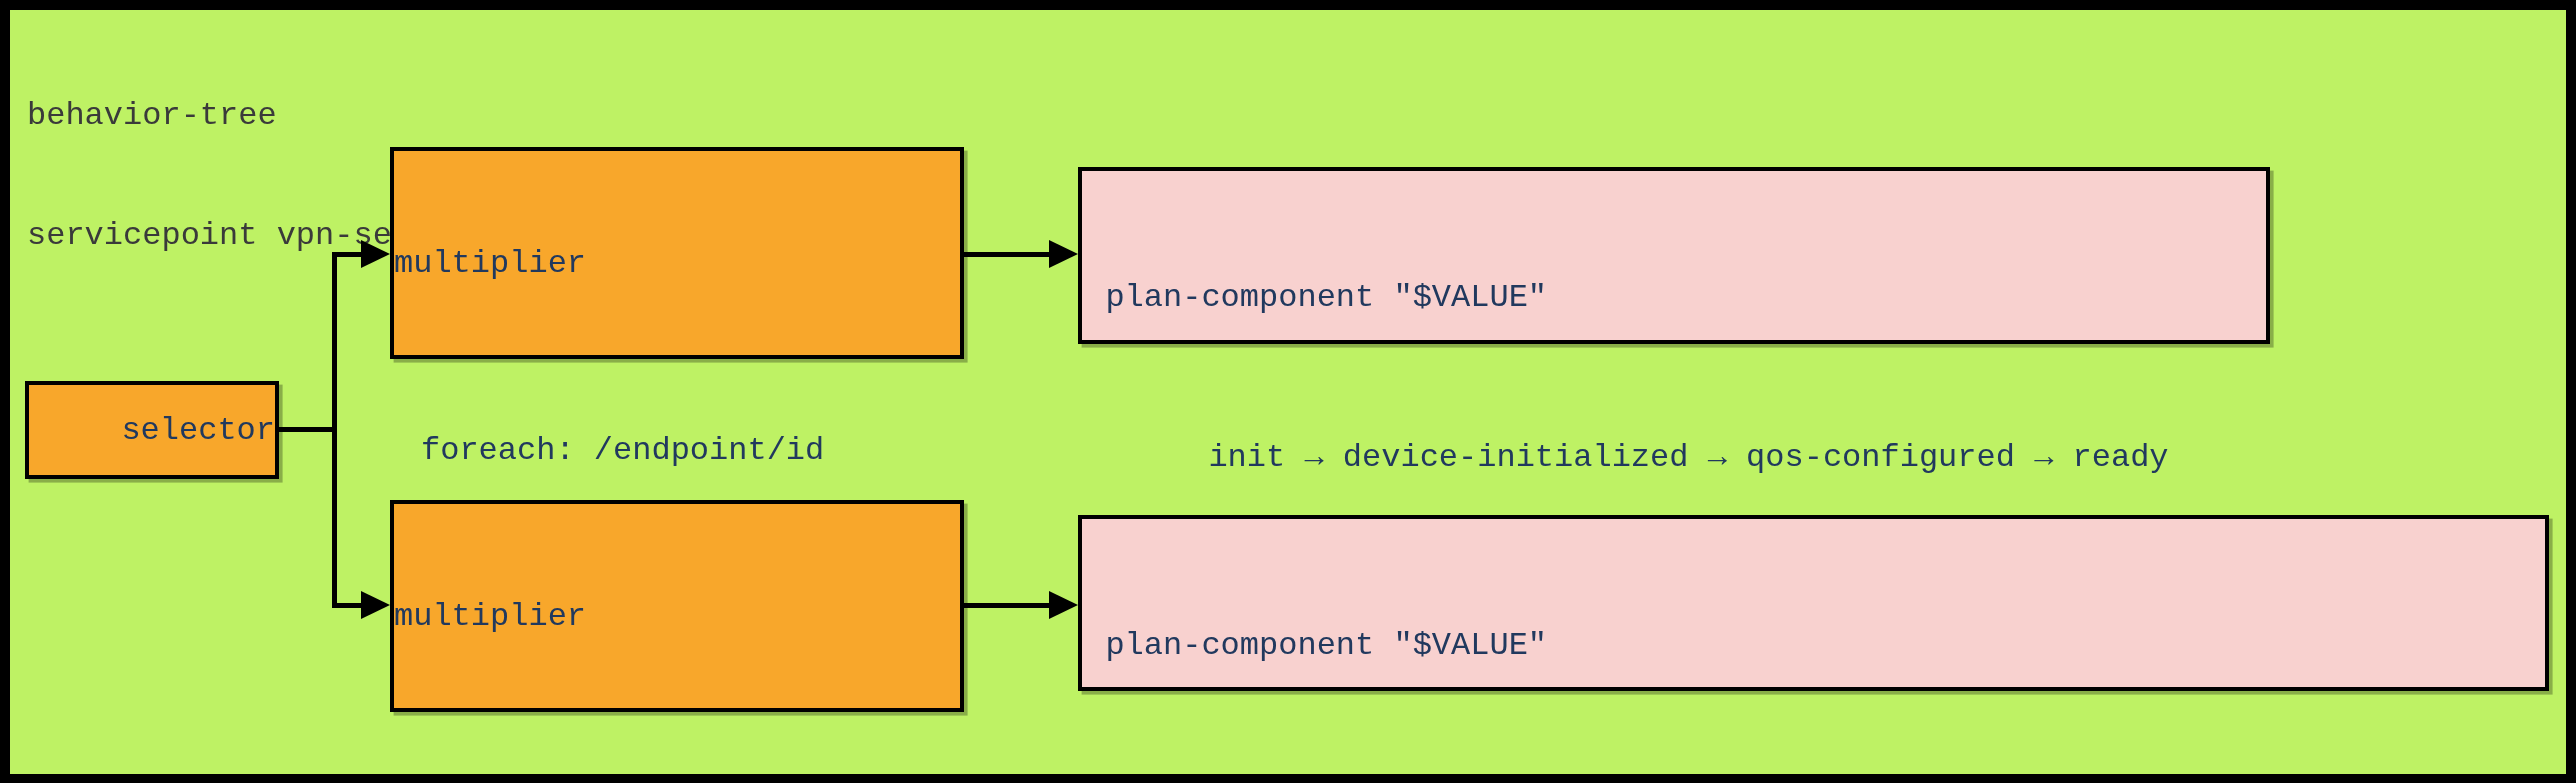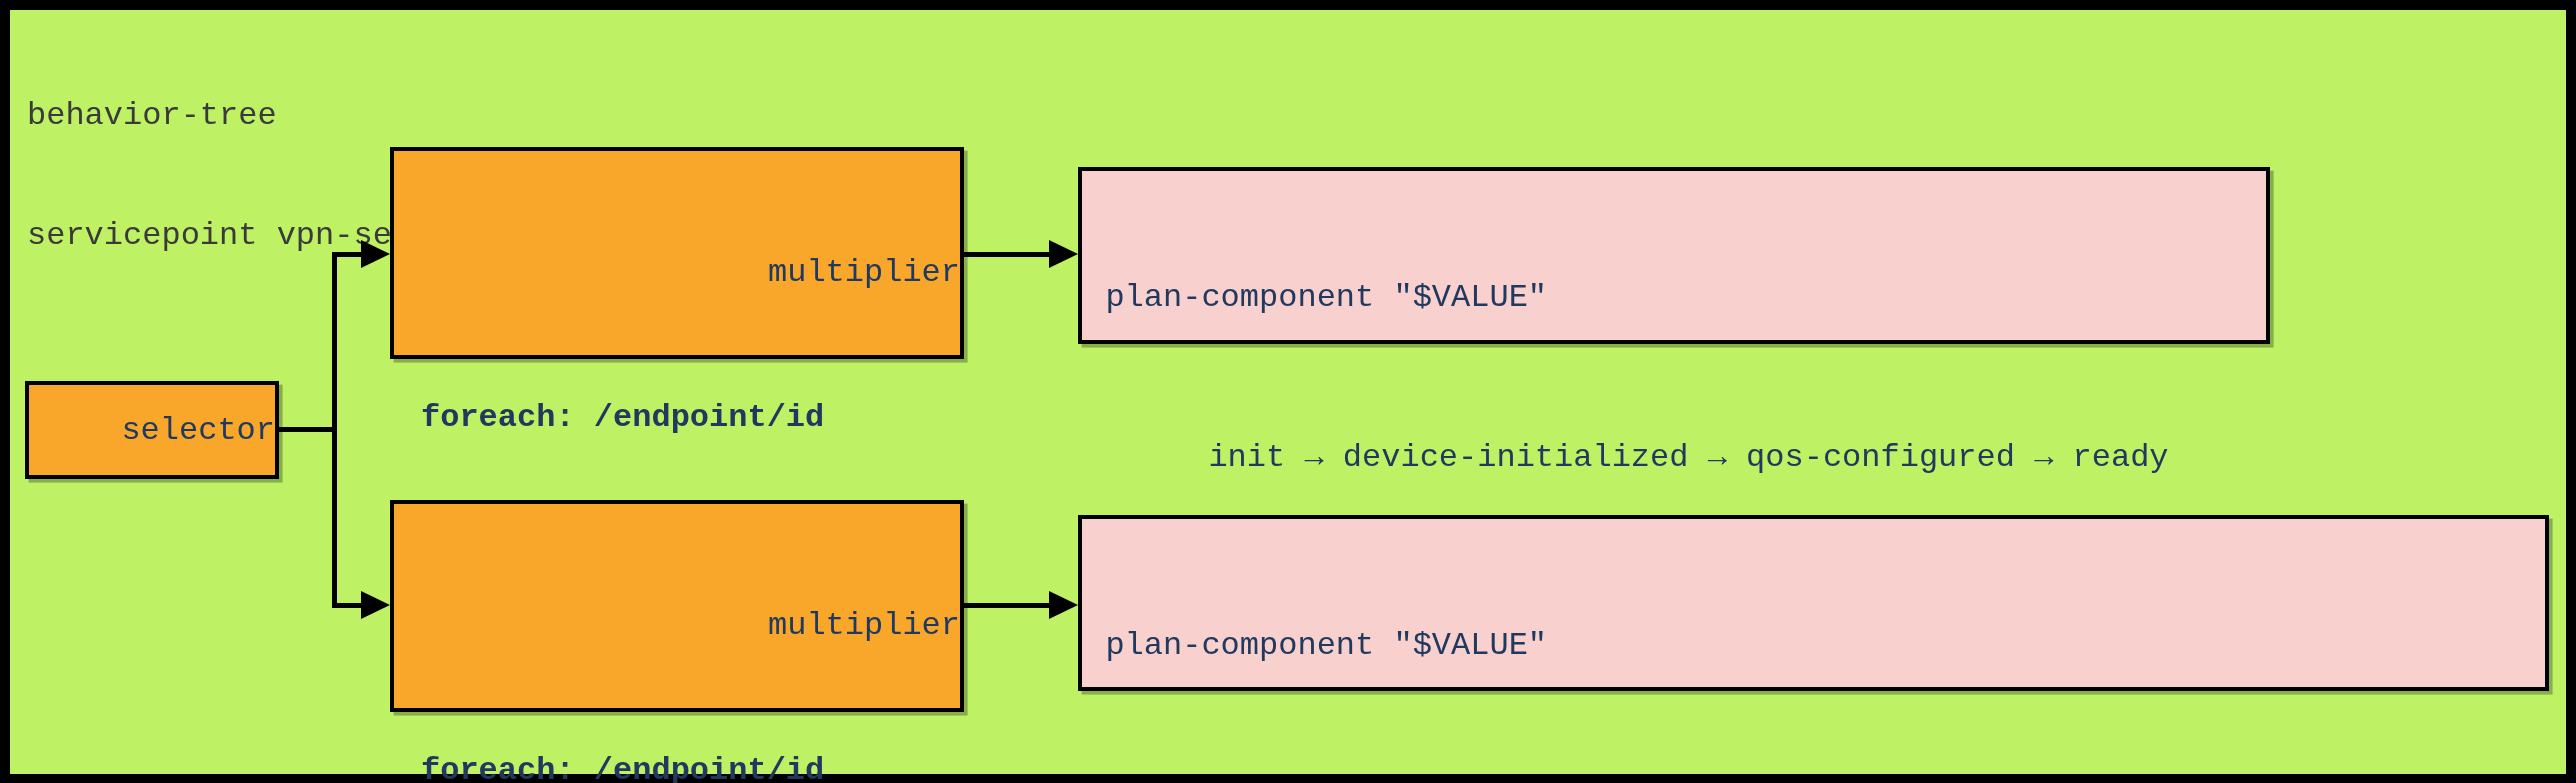--- a/index.html
+++ b/index.html
@@ -28,23 +28,23 @@
   }
   .orange{background:#F8A72B;}
   .pink{background:#F8D1CF;}
   .selector-node{
     left:25px;top:381px;width:254px;height:98px;
     display:flex;align-items:center;justify-content:flex-end;
   }
   .mult{left:390px;width:574px;height:212px;}
   .mult1{top:147px;}
   .mult2{top:500px;}
-  .mult .node-title{margin-top:19px;text-align:right;}
+  .mult .node-title{margin-top:10px;text-align:left;}
   .mult .node-line{padding-left:27px;}
-  .mult .node-line.first{margin-top:22px;font-weight:bold;}
+  .mult .node-line.first{margin-top:64px;}
   .plan{padding-top:24px;padding-left:23.4px;}
   .plan1{left:1078px;top:167px;width:1192px;height:177px;}
   .plan2{left:1078px;top:515px;width:1471px;height:176px;}
   .plan .plan-states{margin-top:37px;padding-left:103px;}
   .h-line{position:absolute;height:5.4px;background:#000;}
   .v-line{position:absolute;width:5.4px;background:#000;}
   .arrowhead{
     position:absolute;width:0;height:0;
     border-top:14.4px solid transparent;
     border-bottom:14.4px solid transparent;

